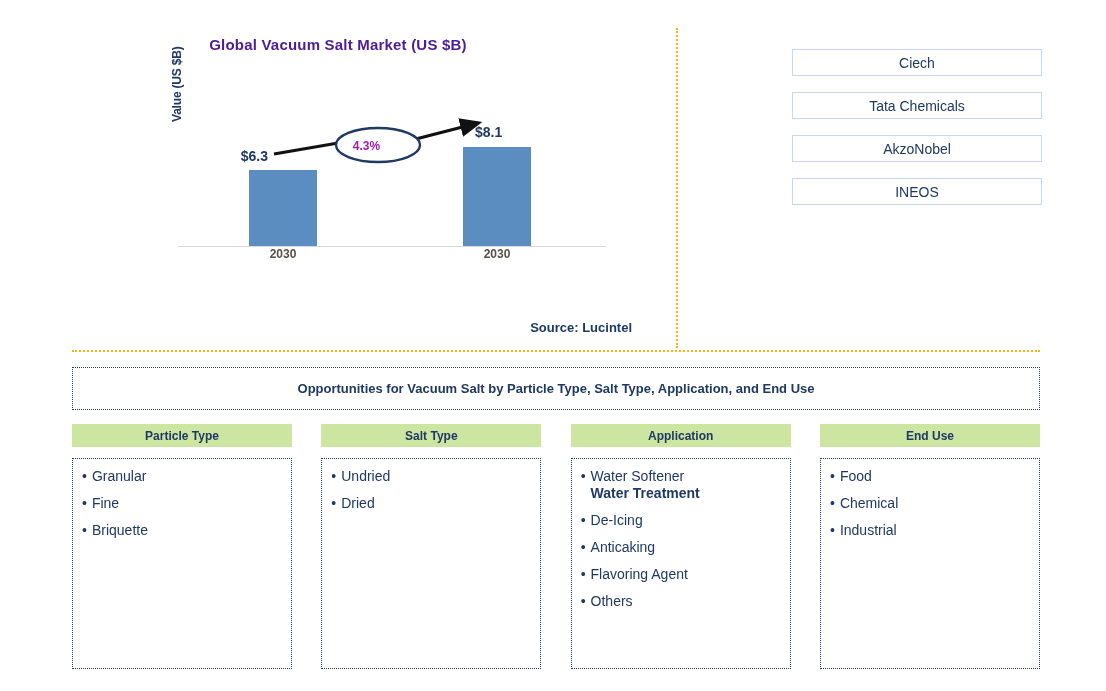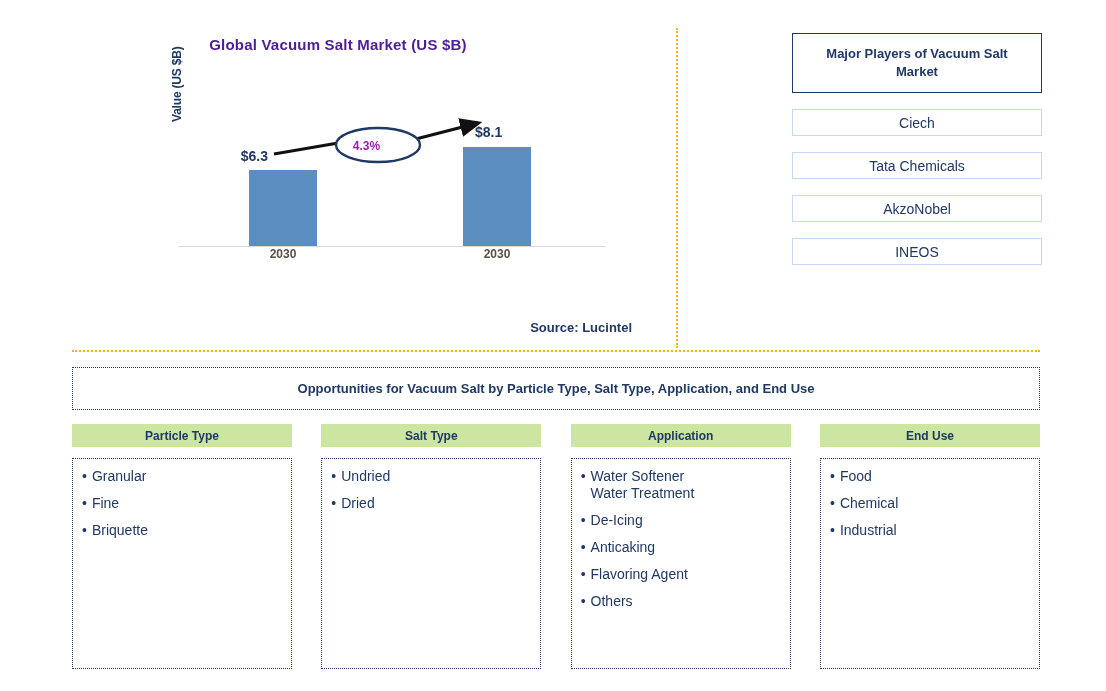--- a/index.html
+++ b/index.html
@@ -207,21 +207,21 @@
     font-size: 14px;
     color: #1F3864;
     line-height: 1.22;
     margin-bottom: 10px;
   }
   .segment-bullet {
     flex: 0 0 auto;
     margin-right: 5px;
   }
   .segment-text { flex: 1 1 auto; }
-  .segment-subline { display: block; }
+  .segment-subline { display: block; font-weight: bold; }
 </style>
 </head>
 <body>
 
 <div id="chart-panel">
 
   <div id="chart-title">Global Vacuum Salt Market (US $B)</div>
 
   <div id="plot-area">
 
@@ -252,21 +252,20 @@
     <div id="cagr-label">4.3%</div>
   </div>
 
   <div id="source-text">Source: Lucintel</div>
 </div>
 
 <div id="vertical-divider"></div>
 <div id="horizontal-divider"></div>
 
 <div id="players-panel">
-  <div id="players-header">Major Players of Vacuum Salt Market</div>
   <div class="player-box" id="player-1">Ciech</div>
   <div class="player-box" id="player-2">Tata Chemicals</div>
   <div class="player-box" id="player-3">AkzoNobel</div>
   <div class="player-box" id="player-4">INEOS</div>
 </div>
 
 <div id="opportunities-banner">Opportunities for Vacuum Salt by Particle Type, Salt Type, Application, and End Use</div>
 
 <div id="segments">
 

